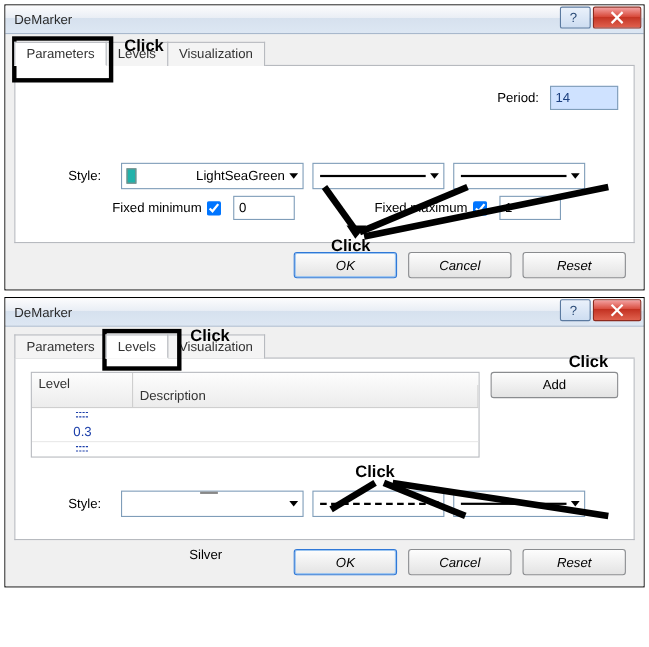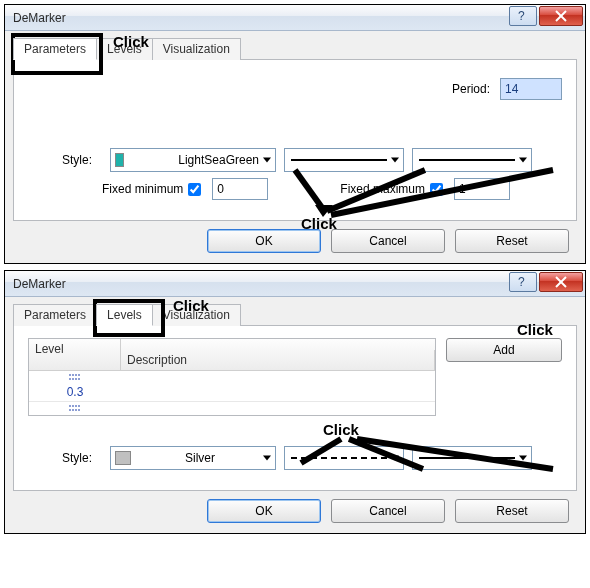--- a/index.html
+++ b/index.html
@@ -31,21 +31,21 @@
   .colorbox { border:1px solid #7f9db9; height:24px; display:flex; align-items:center; padding:0 4px; background:#fff; cursor:pointer; position:relative;gap:48px; }
   .colorbox .swatch { width:16px; height:14px; border:1px solid #888; margin-right:6px; }
   .colorbox .name { flex:1; padding-right:12px; }
   .colorbox .dd, .linebox .dd { position:absolute; right:4px; top:50%; transform:translateY(-50%); width:0;height:0;border-left:4px solid transparent;border-right:4px solid transparent;border-top:5px solid #000;}
   .linebox { border:1px solid #7f9db9; height:24px; background:#fff; cursor:pointer; position:relative; display:flex; align-items:center; padding:0 6px; }
   .linebox .line { flex:1; height:2px; background:#000; margin-right:10px;}
   .fixed-row .chk { margin:0 5px; }
   .fixed-row .lbl { padding-right:0; }
   .fixed-row input[type=text] { width:56px; height:22px; border:1px solid #7f9db9; padding:2px 4px; background:#fff; margin-left:6px;}
   .dlgbtns { display:flex; justify-content:flex-end; gap:10px; padding:8px 8px 2px 8px; }
-  .dlgbtn { width:114px; height:24px; border:1px solid #8a8c8f; background:linear-gradient(#fdfdfd,#e3e3e3); border-radius:3px; cursor:pointer; }
+  .dlgbtn { width:94px; height:24px; border:1px solid #8a8c8f; background:linear-gradient(#fdfdfd,#e3e3e3); border-radius:3px; cursor:pointer;font-style:italic; }
   .dlgbtn.primary { border:1px solid #2f78d7; box-shadow: inset 0 0 0 1px #9cc5f0; }
   
   .grid { border:1px solid #b7babf; background:#fff; height:78px; overflow:hidden; }
   .grid-header { display:flex; background:linear-gradient(#fdfdfd,#ececec); border-bottom:1px solid #cfcfcf; }
   .grid-header .gh { padding:3px 6px; border-right:1px solid #cfcfcf; color:#333; }
   .gcol0 { width:92px; }
   .gcol1 { flex:1;margin-top:11px; }
   .grid-row { display:flex; border-bottom:1px solid #e8e8e8; }
   .grid-row .gc { padding:2px 6px;flex-direction:column; }
   .grid-row .gc0 { width:92px; color:#1c3faa; display:flex; align-items:center; gap:4px;}
@@ -186,21 +186,21 @@
             <div class="gc gc1"></div>
           </div>
         </div>
         <div class="sidebtns">
           <button class="sbtn">Add</button>
         </div>
       </div>
       <div style="height:24px;"></div>
       <div class="row style-row" style="gap:8px;">
         <span class="lbl">Style:</span>
-        <div class="colorbox" style="width:166px;">
+        <div class="colorbox" style="width:166px;flex-direction:column;">
           <div class="swatch" style="background:#C0C0C0;"></div>
           <span class="name">Silver</span>
           <div class="dd"></div>
         </div>
         <div class="linebox" style="width:120px;">
           <div class="line" style="background:none;border-top:2px dashed #000;height:0;"></div>
           <div class="dd"></div>
         </div>
         <div class="linebox" style="width:120px;">
           <div class="line"></div>

